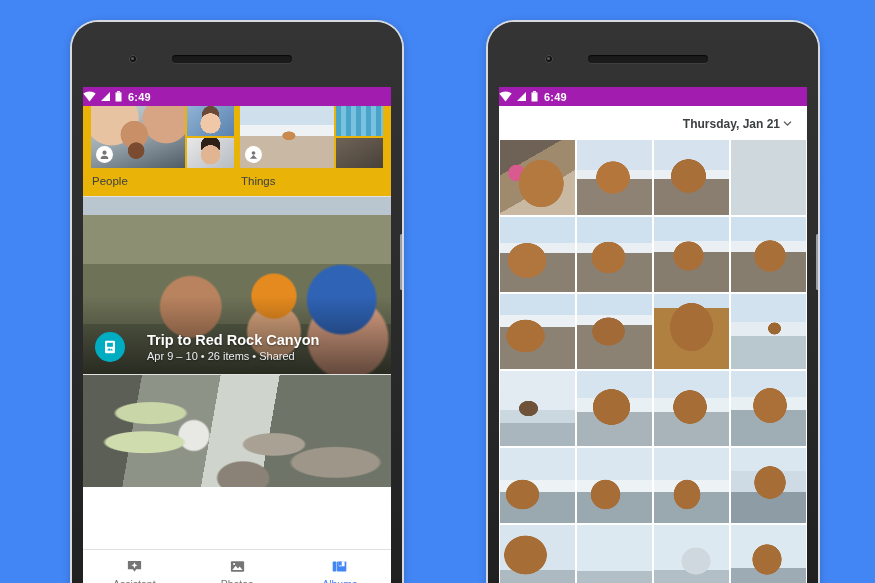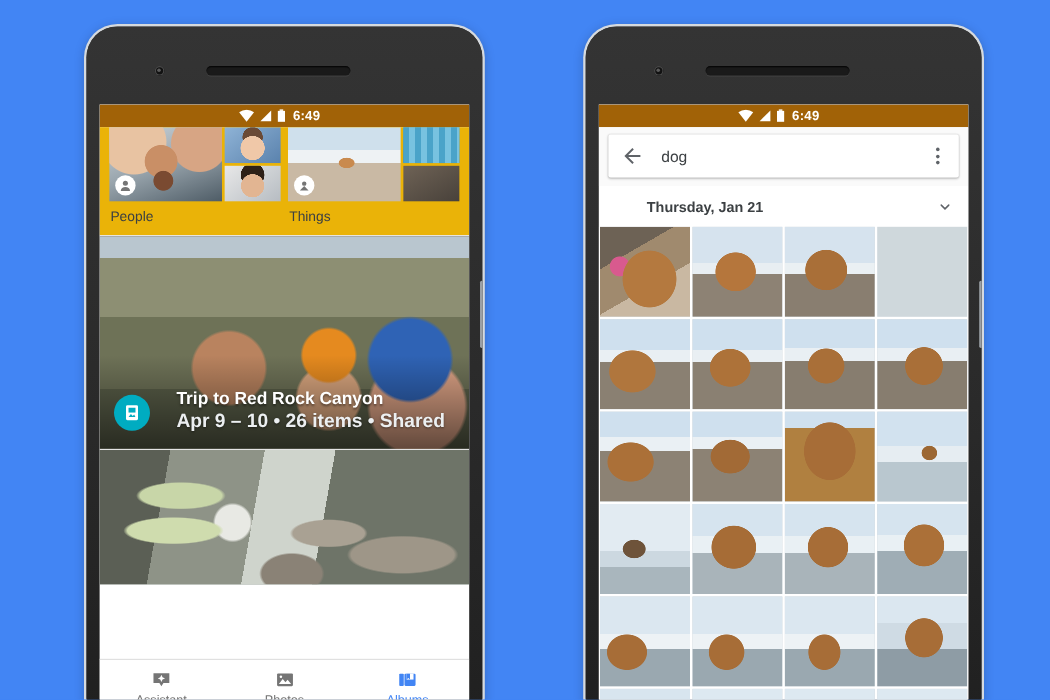--- a/index.html
+++ b/index.html
@@ -82,24 +82,24 @@
     top: 65px;
     width: 308px;
     height: 510px;
     background: #ffffff;
     overflow: hidden;
   }
 
   
   .statusbar {
     height: 19px;
-    background: #a16207;
+    background: #a21caf;
     display: flex;
     align-items: center;
-    justify-content: center;
+    justify-content: flex-start;
     padding-right: 8px;
     gap: 4px;
   }
   .sb-icon { display:block; }
   .sb-time {
     color: #ffffff;
     font-size: 11px;
     font-weight: bold;
     letter-spacing: .2px;
     margin-left: 2px;
@@ -202,24 +202,23 @@
   }
   .card-title {
     color: #fff;
     font-size: 14.5px;
     font-weight: bold;
     line-height: 1.25;
     text-shadow: 0 1px 2px rgba(0,0,0,.45);
   }
   .card-sub {
     color: #eceff1;
-    font-size: 16px;
+    font-size: 11px;
     line-height: 1.3;
     text-shadow: 0 1px 2px rgba(0,0,0,.45);
-    font-weight: bold;
   }
 
   .card2 { position:relative; height:112px; overflow:hidden; background:#7d8a7f; }
 
   
   .bottomnav {
     position: absolute;
     left: 0; bottom: 0; right: 0;
     height: 47px;
     background: #ffffff;
@@ -235,24 +234,23 @@
     gap: 3px;
     cursor: pointer;
   }
   .navlabel { font-size: 10.5px; color: #757575; }
   .navitem.active .navlabel { color: #4285F4; }
 
   
   .datehdr {
     display: flex;
     align-items: center;
-    justify-content: space-between;
+    justify-content: flex-end;
     padding: 10px 12px 9px 12px;
     background: #fff;
-    margin-left: 28px;
   }
   .datehdr-text { font-size: 12px; font-weight: bold; color: #3c4043; }
   .grid {
     display: grid;
     grid-template-columns: repeat(4, 1fr);
     gap: 2px;
     background: #fff;
     padding: 0 1px;
   }
   .cell { position: relative; width: 100%; padding-top: 100%; overflow: hidden; background:#cfd8dc; }
@@ -436,33 +434,20 @@
         <svg class="sb-icon" width="11" height="11" viewBox="0 0 11 11">
           <path d="M10 1 L10 10 L1 10 Z" fill="#ffffff"></path>
         </svg>
         <svg class="sb-icon" width="7" height="11" viewBox="0 0 7 11">
           <rect x="2" y="0" width="3" height="1.4" fill="#ffffff"></rect>
           <rect x="0.5" y="1.4" width="6" height="9.1" fill="#ffffff"></rect>
         </svg>
         <span class="sb-time">6:49</span>
       </div>
 
-      <div class="searchwrap">
-        <div class="searchbar">
-          <svg class="backarrow" viewBox="0 0 24 24">
-            <path d="M20 11H7.8l5.6-5.6L12 4l-8 8 8 8 1.4-1.4L7.8 13H20z" fill="#5f6368"></path>
-          </svg>
-          <div class="search-text search-value">dog</div>
-          <div class="kebab">
-              <i></i>
-              <i></i>
-              <i></i>
-            </div>
-        </div>
-      </div>
 
       <div class="datehdr">
         <span class="datehdr-text">Thursday, Jan 21</span>
         <svg width="15" height="15" viewBox="0 0 24 24">
           <path d="M7 9.5 L12 14.5 L17 9.5" fill="none" stroke="#5f6368" stroke-width="2" stroke-linecap="round"></path>
         </svg>
       </div>
 
       <div class="grid">
 

